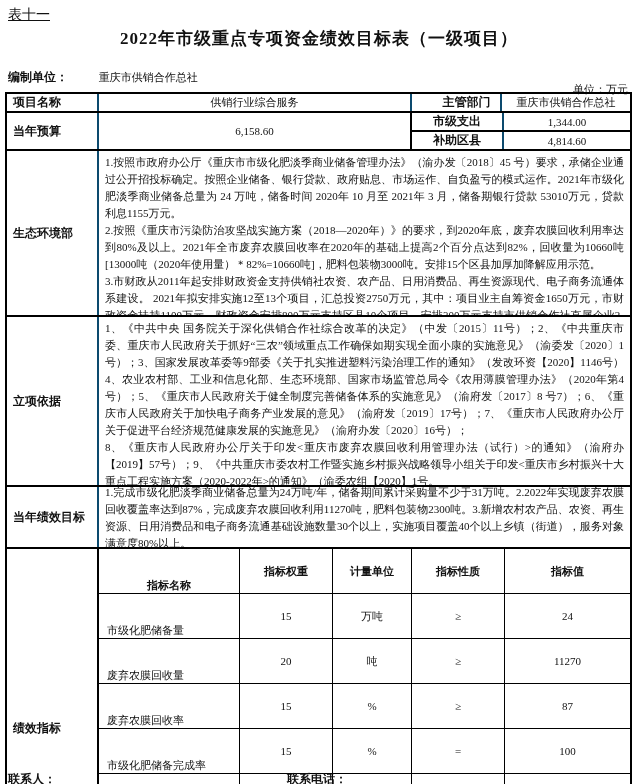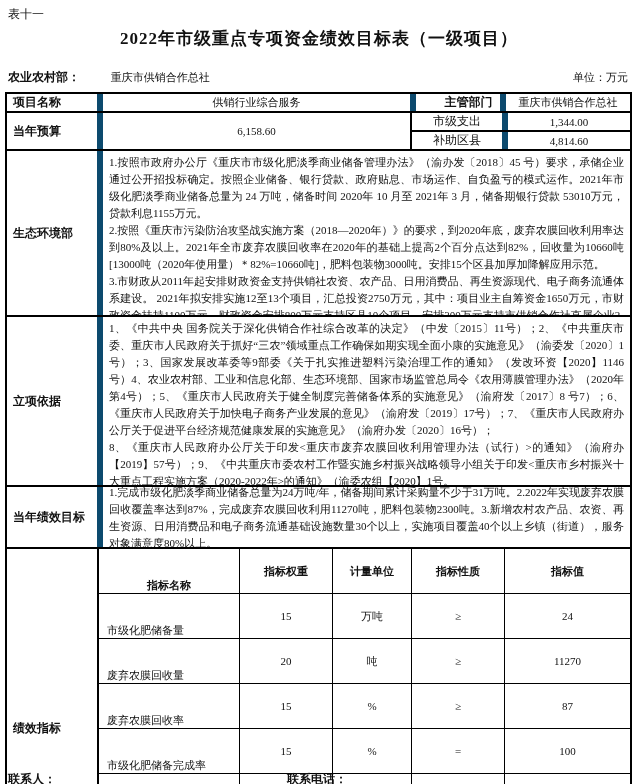--- a/index.html
+++ b/index.html
@@ -4,56 +4,56 @@
 <style>
   html,body { margin:0; padding:0; }
   body {
     width:638px; height:784px; background:#ffffff;
     font-family:"Liberation Serif","DejaVu Serif",serif;
     color:#111111;
   }
   * { box-sizing:border-box; }
   .sheet { position:relative; width:638px; height:784px; background:#fff; overflow:hidden; }
 
-  .tag { position:absolute; top:6px; left:8px; font-size:12px; }
+  .tag { position:absolute; top:6px; left:8px; font-size:14px;text-decoration:underline; }
   .title {
     position:absolute; top:27px; left:0; width:100%;
     text-align:center; font-size:17px; font-weight:bold; letter-spacing:1px;
   }
   .meta { position:absolute; top:69px; left:8px; width:622px; font-size:11px; }
   .meta .lbl { font-weight:bold; font-size:12px; }
   .meta .val { margin-left:28px; }
-  .meta .unit { position:absolute; right:2px; top:1px;margin-left:28px; }
+  .meta .unit { position:absolute; right:2px; top:13px;margin-left:28px; }
 
   .main-table {
     position:absolute; top:92px; left:5px; width:627px; height:748px;
     border:2px solid #000; display:flex; flex-direction:column;
   }
   .trow { display:flex; flex-direction:row; width:100%; border-top:2px solid #000; }
   .trow:first-child { border-top:none; }
-  .cell { border-left:6px solid #0c4a6e; display:flex; align-items:center; overflow:hidden; }
+  .cell { border-left:2px solid #0c4a6e; display:flex; align-items:center; overflow:hidden; }
   .cell:first-child { border-left:none; }
 
   .labelcell {
     width:90px; flex:0 0 90px; font-weight:bold; font-size:12px;
     padding-left:6px; align-items:center;
   }
   .center { justify-content:center; text-align:center; }
 
   .r1 { height:36px; }
   .r1 .content { width:313px; flex:0 0 313px; font-size:11px; }
   .r1 .mgrlabel { width:90px; flex:0 0 90px; font-weight:bold; font-size:12px;padding-left:21px; }
   .r1 .mgrval { flex:1; font-size:11px; }
 
   .r2 { height:66px; }
   .r2 .content { width:313px; flex:0 0 313px; font-size:11px; }
   .r2 .stack { flex:1; display:flex; flex-direction:column; border-left:2px solid #000; }
   .r2 .srow { flex:1; display:flex; border-top:2px solid #000; }
   .r2 .srow:first-child { border-top:none; }
-  .r2 .slabel { width:90px; flex:0 0 90px; font-weight:normal; font-size:12px; border-left:none; }
+  .r2 .slabel { width:90px; flex:0 0 90px; font-weight:bold; font-size:12px; border-left:none; }
   .r2 .sval { flex:1; font-size:11px; }
 
   .textrow .textblock {
     flex:1; display:block; font-size:11px; line-height:17px;
     padding:3px 6px 2px 6px; text-align:justify;
   }
   .r3 { height:166px; }
   .r4 { height:170px; }
   .r5 { height:62px; }
   .r5 .textblock { display:flex; flex-direction:column; justify-content:center; }
@@ -79,21 +79,21 @@
 </head>
 <body>
 
 <div class="sheet">
 
   <div class="tag">表十一</div>
 
   <div class="title">2022年市级重点专项资金绩效目标表（一级项目）</div>
 
   <div class="meta">
-    <span class="lbl">农业农村部：</span>
+    <span class="lbl">编制单位：</span>
     <span class="val">重庆市供销合作总社</span>
     <span class="unit">单位：万元</span>
   </div>
 
   <div class="main-table">
 
     <div class="trow r1">
       <div class="cell labelcell">项目名称</div>
       <div class="cell content center">供销行业综合服务</div>
       <div class="cell mgrlabel center">主管部门</div>

